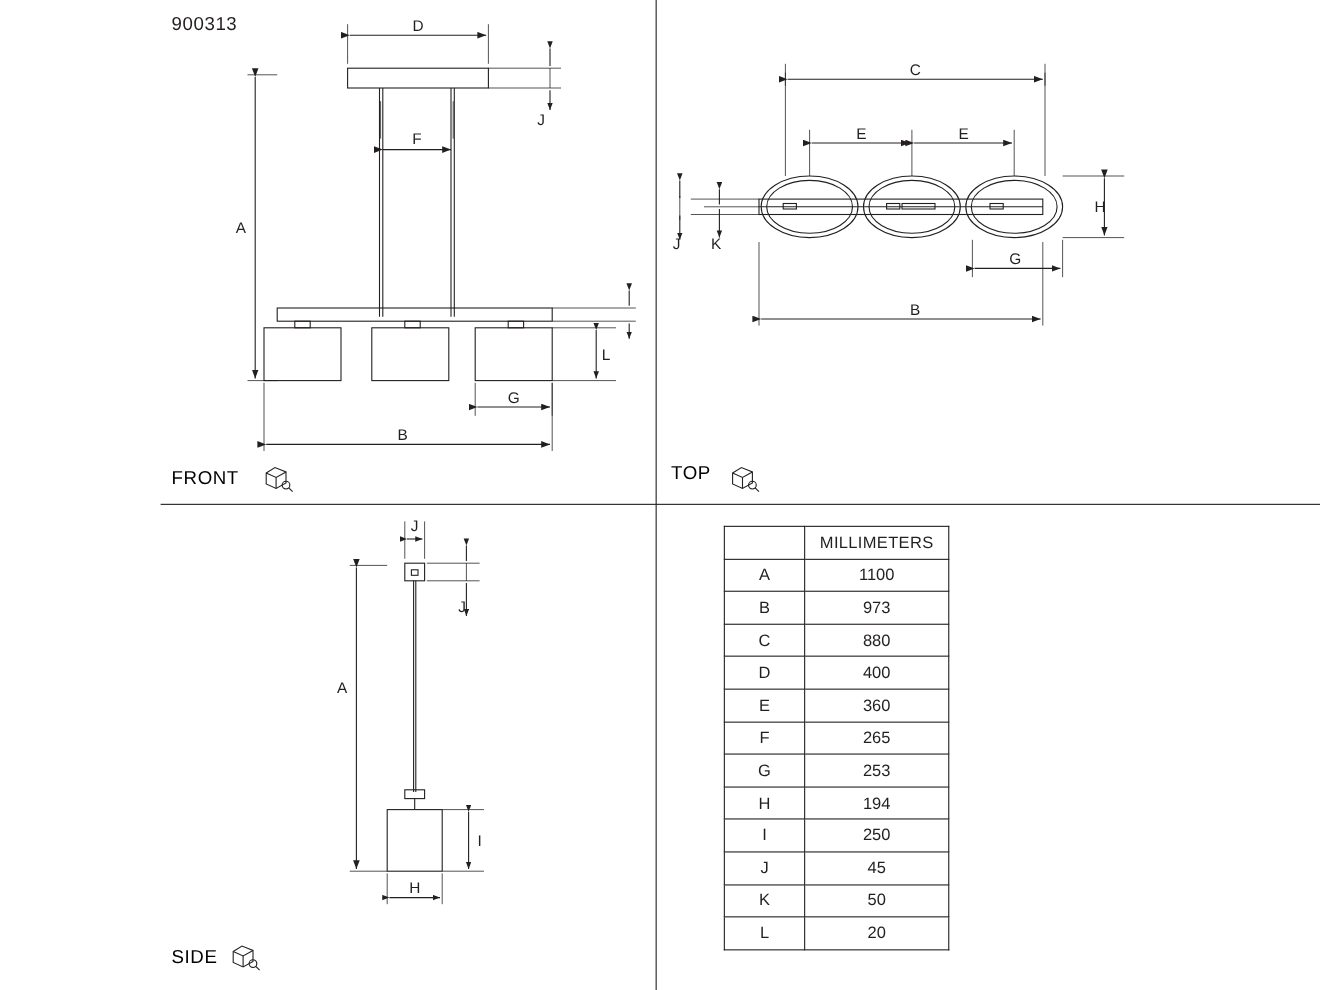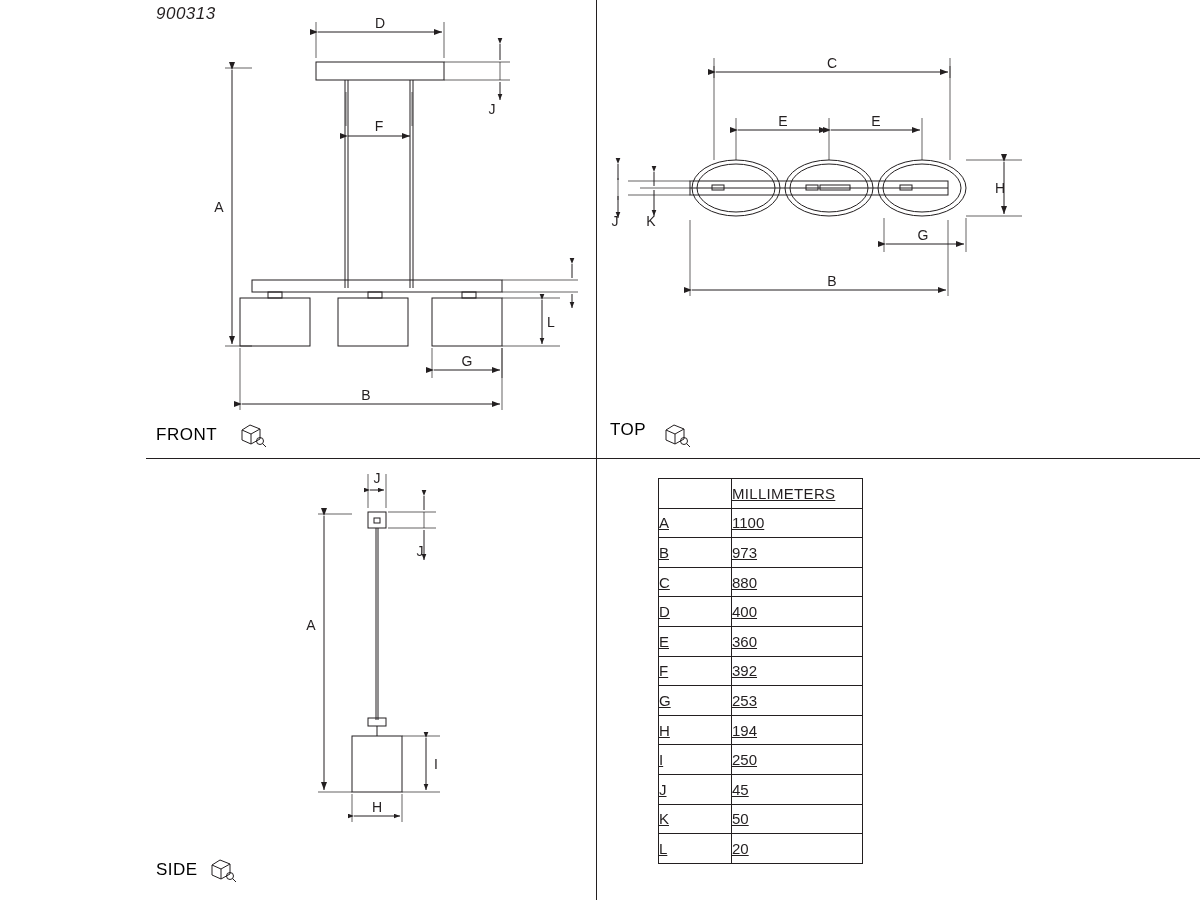--- a/index.html
+++ b/index.html
@@ -30,25 +30,24 @@
   }
   #h-divider {
     left: 146px;
     top: 458px;
     width: 1054px;
     height: 1px;
   }
   #part-number {
     position: absolute;
     left: 156px;
-    top: 4px;
+    top: 12px;
     font-size: 17px;
     letter-spacing: 0.5px;
     color: #231f20;
-    font-style: italic;
   }
   .view-label {
     position: absolute;
     font-size: 17px;
     letter-spacing: 0.5px;
     color: #000000;
   }
   #front-label { left: 156px; top: 425px; }
   #top-label   { left: 610px; top: 420px; }
   #side-label  { left: 156px; top: 860px; text-align: right; }
@@ -61,23 +60,23 @@
   #dim-table {
     position: absolute;
     left: 658px;
     top: 478px;
     border-collapse: collapse;
     font-size: 15px;
   }
   #dim-table td {
     border: 1px solid #231f20;
     height: 28.6px;
+    text-align: center;
     color: #231f20;
     padding: 0;
-    text-decoration: underline;
   }
   #dim-table td.letter { width: 72px; }
   #dim-table td.value  { width: 130px; }
   #dim-table tr.header td.letter { border-left: 1px solid #231f20; }
   #dim-table tr.header td.head {
     font-size: 15px;
     letter-spacing: 0.3px;
   }
 </style>
 </head>
@@ -326,21 +325,21 @@
         <tr>
           <td class="letter">D</td>
           <td class="value">400</td>
         </tr>
         <tr>
           <td class="letter">E</td>
           <td class="value">360</td>
         </tr>
         <tr>
           <td class="letter">F</td>
-          <td class="value">392</td>
+          <td class="value">265</td>
         </tr>
         <tr>
           <td class="letter">G</td>
           <td class="value">253</td>
         </tr>
         <tr>
           <td class="letter">H</td>
           <td class="value">194</td>
         </tr>
         <tr>

